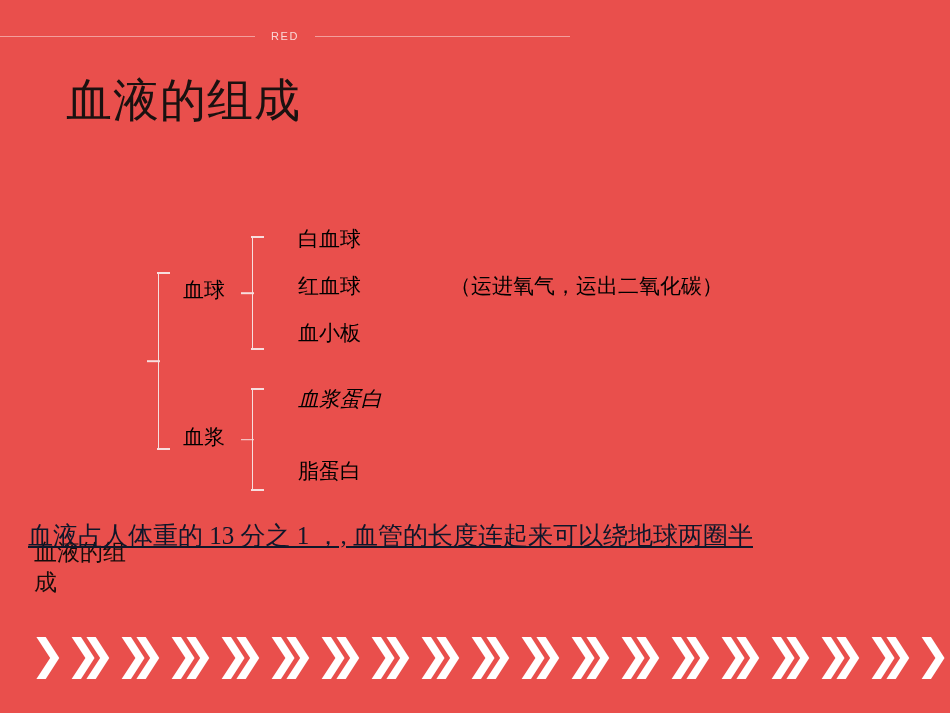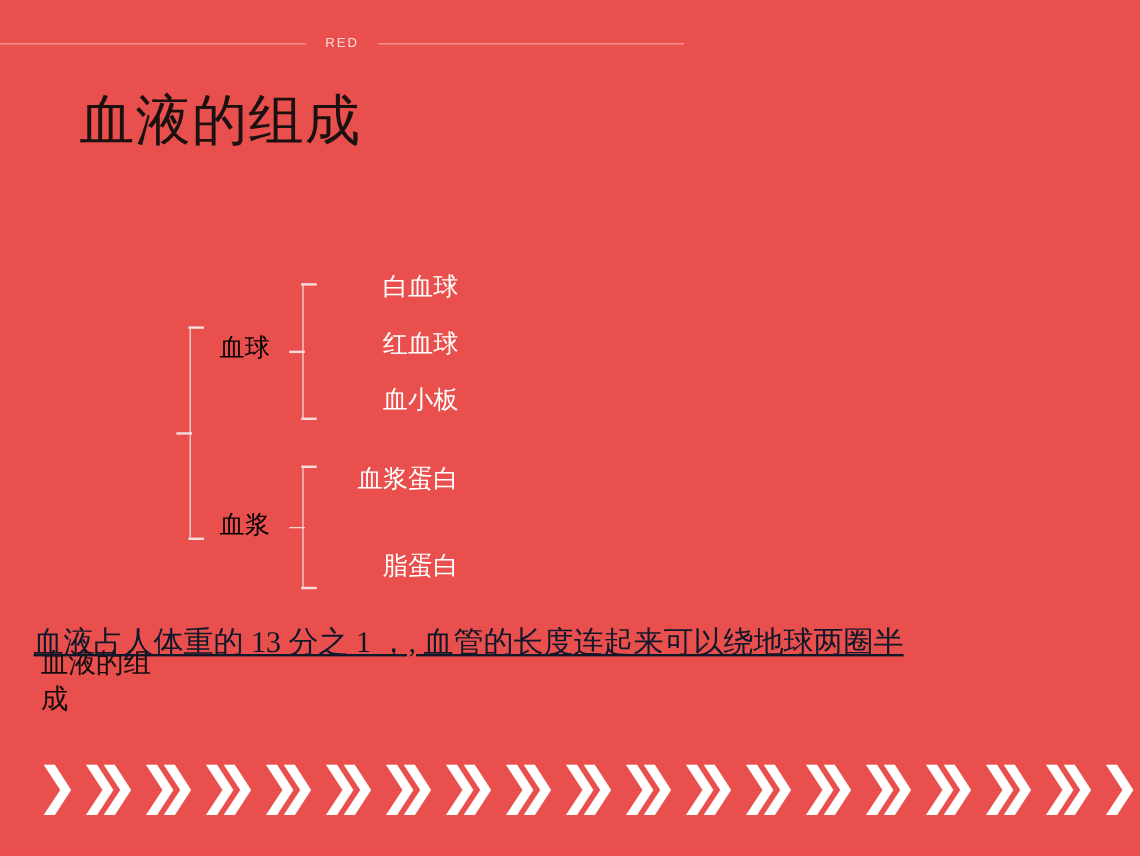--- a/index.html
+++ b/index.html
@@ -108,30 +108,29 @@
     line-height: 1.25;
     color: #000000;
   }
   .branch-cells  { left: 183px; top: 59px; }
   .branch-plasma { left: 183px; top: 206px; }
 
   .leaf {
     position: absolute;
     font-size: 21px;
     line-height: 1.30;
-    color: #ffffff;
-    text-align: right;
+    color: #000000;
   }
   .leaf-name { left: 298px; width: 84px; }
   .leaf-desc { left: 450px; white-space: nowrap; }
 
   .row-wbc-name { top: 8px; }
   .row-rbc-name { top: 55px; }
   .row-plt-name { top: 102px; }
-  .row-ppr-name { top: 168px; }
+  .row-ppr-name { top: 168px; font-style: italic; }
   .row-lip-name { top: 240px; }
 
   .row-wbc-desc { top: 8px; }
   .row-rbc-desc { top: 55px; }
   .row-plt-desc { top: 102px; }
 
   
   .bottom-note {
     position: absolute;
     left: 28px;
@@ -194,20 +193,21 @@
   <div class="bracket bracket-plasma">
     <span class="tick"></span>
   </div>
 
   <div class="leaf leaf-name row-wbc-name">白血球</div>
   <div class="leaf leaf-name row-rbc-name">红血球</div>
   <div class="leaf leaf-name row-plt-name">血小板</div>
   <div class="leaf leaf-name row-ppr-name">血浆蛋白</div>
   <div class="leaf leaf-name row-lip-name">脂蛋白</div>
 
+  <div class="leaf leaf-desc row-rbc-desc">（运进氧气，运出二氧化碳）</div>
 
 </div>
 
 <div class="bottom-note">血液占人体重的 13 分之 1 ，, 血管的长度连起来可以绕地球两圈半</div>
 
 <div class="chevron-strip">
     <span class="chevron" style="color: rgb(255, 255, 255);">❯❯</span>
     <span class="chevron" style="color: rgb(255, 255, 255);">❯❯</span>
     <span class="chevron" style="color: rgb(255, 255, 255);">❯❯</span>
     <span class="chevron" style="color: rgb(255, 255, 255);">❯❯</span>

